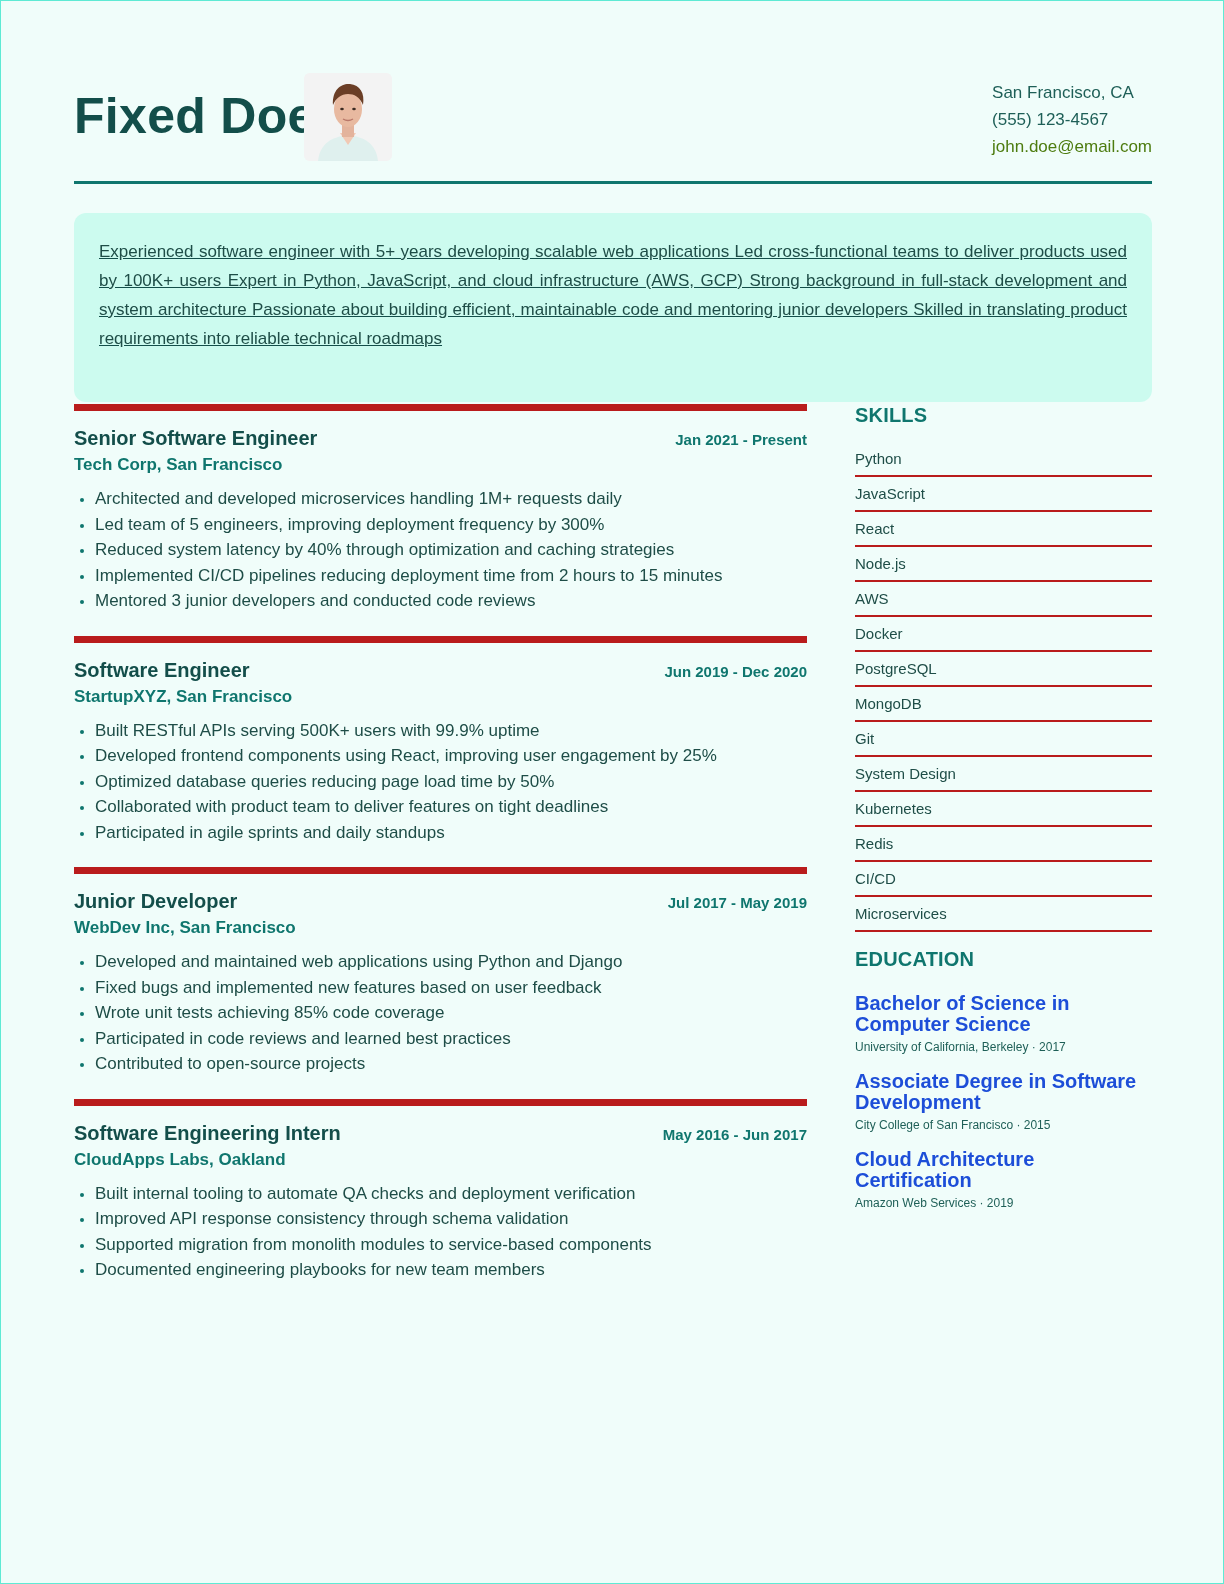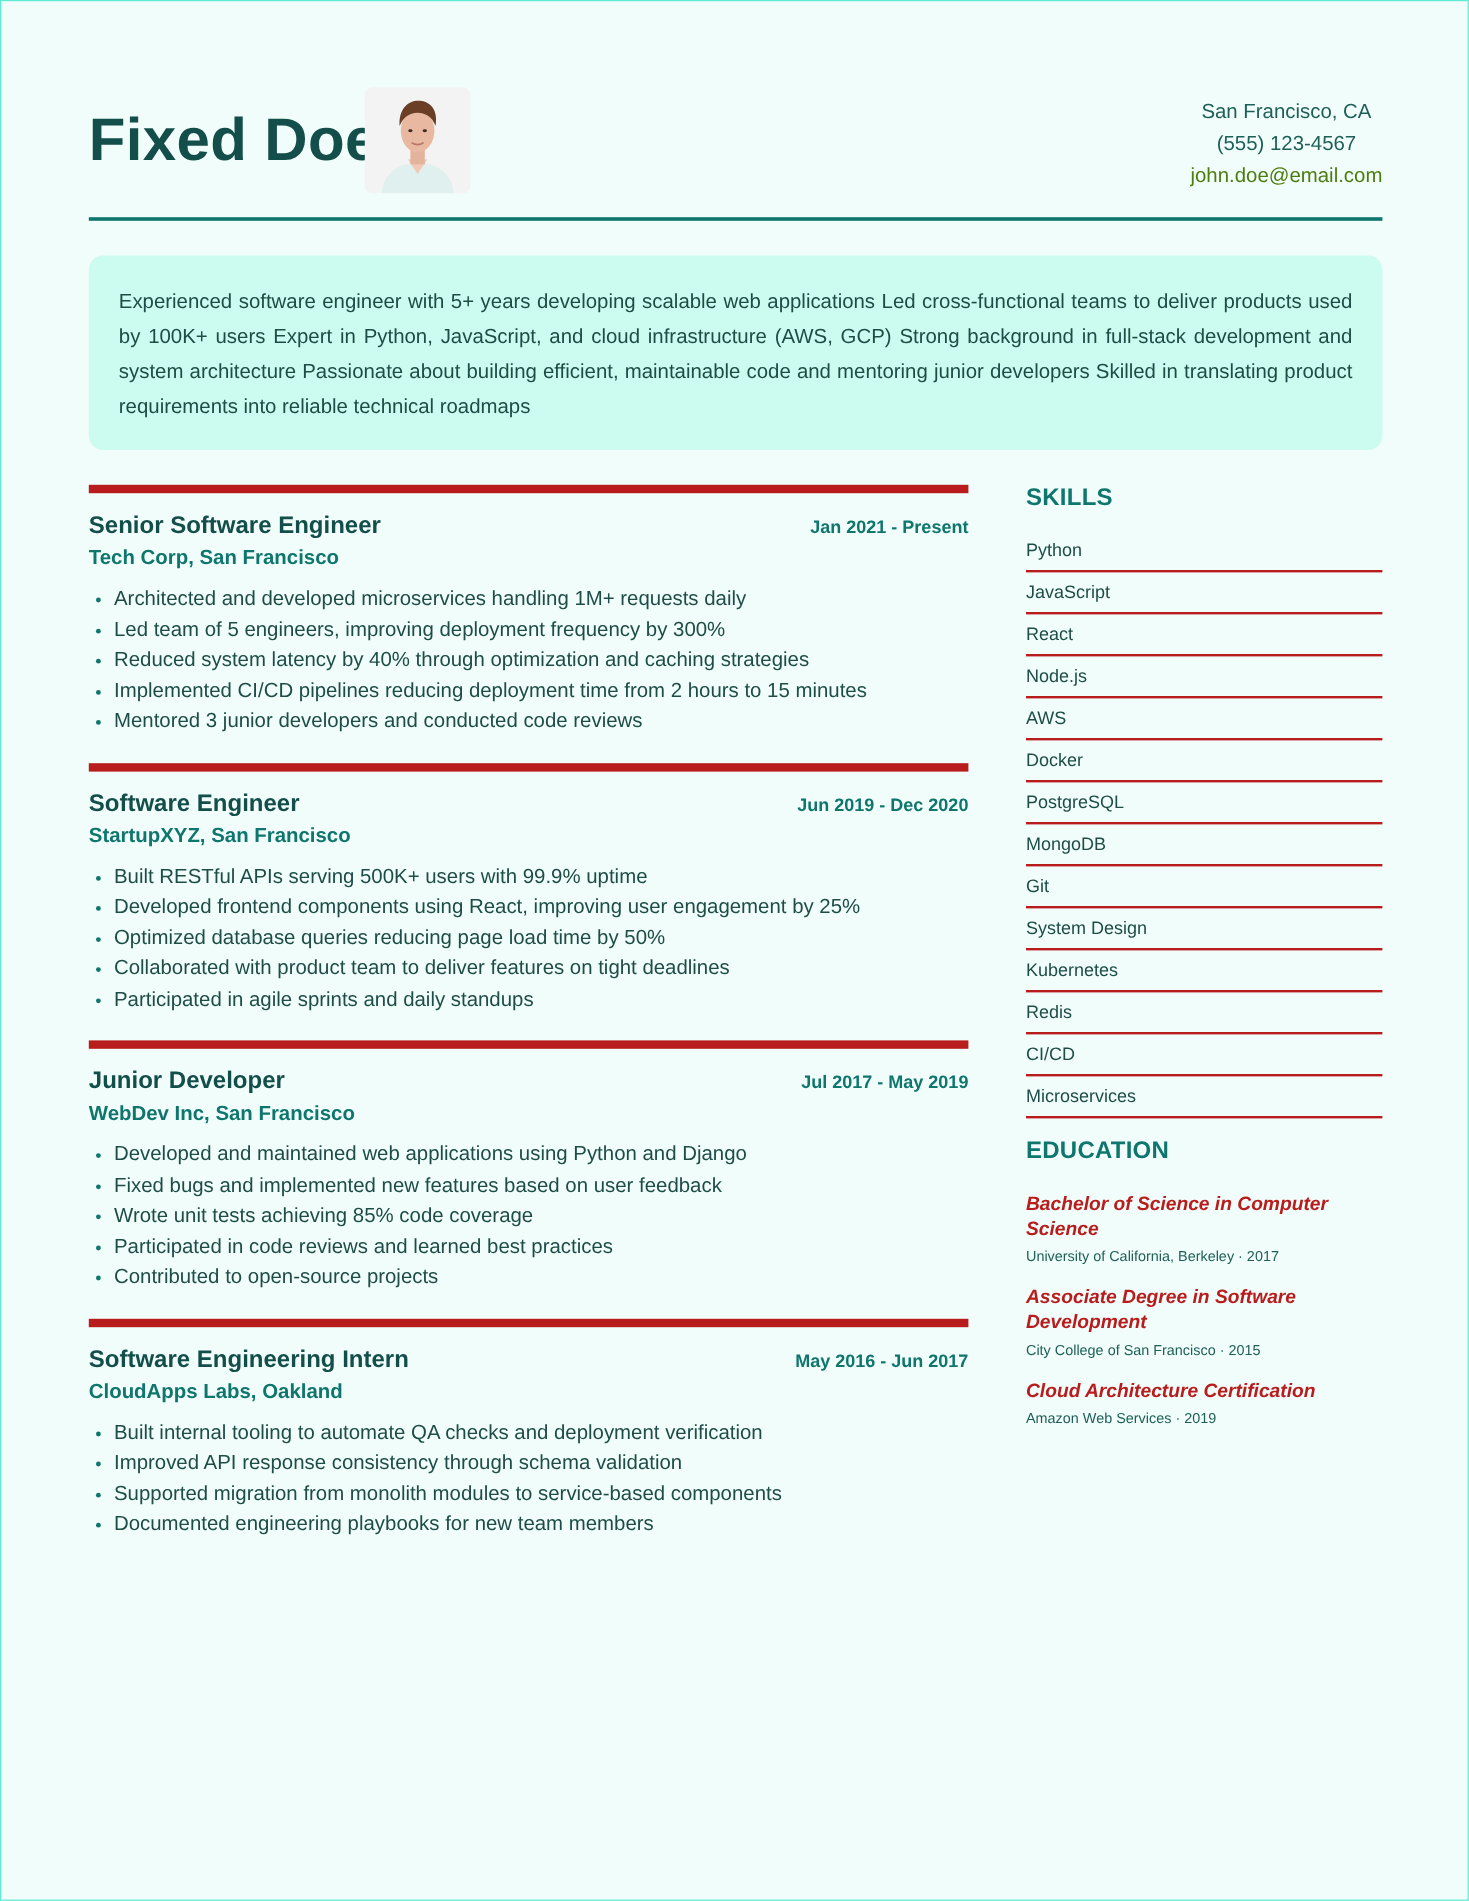--- a/index.html
+++ b/index.html
@@ -15,29 +15,30 @@
   }
   .page { position: absolute; left: 73px; top: 0; width: 1078px; }
 
   
   .header { position: absolute; top: 72px; left: 0; width: 1078px; height: 110px; }
   .name { position: absolute; left: 0; top: 14px; font-size: 50px; font-weight: bold; color: #134e4a; letter-spacing: 0.3px; }
   .photo {
     position: absolute; left: 230px; top: 0; width: 88px; height: 88px;
     background: #f3f4f4; border-radius: 6px; overflow: hidden;
   }
-  .contact { position: absolute; right: 0; top: 6px; text-align: center; font-size: 17px; line-height: 27px; color: #1e5f57; }
+  .contact { position: absolute; right: 0; top: 6px; text-align: left; font-size: 17px; line-height: 27px; color: #1e5f57; }
   .contact .email { color: #4d7c0f; }
   .header-rule { position: absolute; left: 0; top: 180px; width: 1078px; height: 3px; background: #0f766e; }
 
   
   .summary {
-    position: absolute; left: 0; top: 212px; width: 1078px; height: 162px;
+    position: absolute; left: 0; top: 212px; width: 1078px; height: 189px;
     background: #ccfbef; border-radius: 12px; box-sizing: border-box;
     padding: 24px 25px;
+    text-decoration: underline;
   }
   .summary p { margin: 0; font-size: 17px; line-height: 29px; text-align: justify; color: #1e4d47; }
 
   
   .section-title { font-size: 20px; font-weight: bold; color: #0f766e; margin: 0; letter-spacing: 0.2px; }
   .left-col { position: absolute; left: 0; top: 403px; width: 733px; }
   .left-col .section-title { height: 45px; }
   .job { border-top: 7px solid #b91c1c; padding-top: 16px; padding-bottom: 22px; }
   .job-head { display: flex; justify-content: space-between; align-items: baseline; }
   .job-title { font-size: 20px; font-weight: bold; color: #134e4a; }
@@ -45,21 +46,21 @@
   .job-company { font-size: 17px; font-weight: bold; color: #0f766e; margin-top: 5px; }
   .job ul { margin: 11px 0 0 0; padding: 0 0 0 21px; }
   .job li { font-size: 17px; line-height: 25.5px; color: #1e4d47; }
   .job li::marker { color: #0f766e; font-size: 13px; }
 
   .right-col { position: absolute; left: 781px; top: 403px; width: 297px; }
   .skills-title { height: 38px; }
   .skill { font-size: 15px; color: #1e4d47; height: 35px; line-height: 32px; border-bottom: 2px solid #b91c1c; box-sizing: border-box; padding-top: 1px; }
   .edu-title { margin-top: 16px; height: 45px; }
   .edu-item { margin-bottom: 14px; }
-  .edu-degree { font-size: 16px; font-weight: bold; color: #b91c1c; line-height: 21px; font-style: italic; }
+  .edu-degree { font-size: 20px; font-weight: bold; color: #1d4ed8; line-height: 21px; }
   .edu-school { font-size: 12px; color: #1e5f57; line-height: 20px; margin-top: 2px; }
 </style>
 </head>
 <body>
 
 <div class="page">
 
   <div class="header">
     <div class="name">Fixed Doe</div>
     <div class="photo" title="Profile photo of John Doe">

